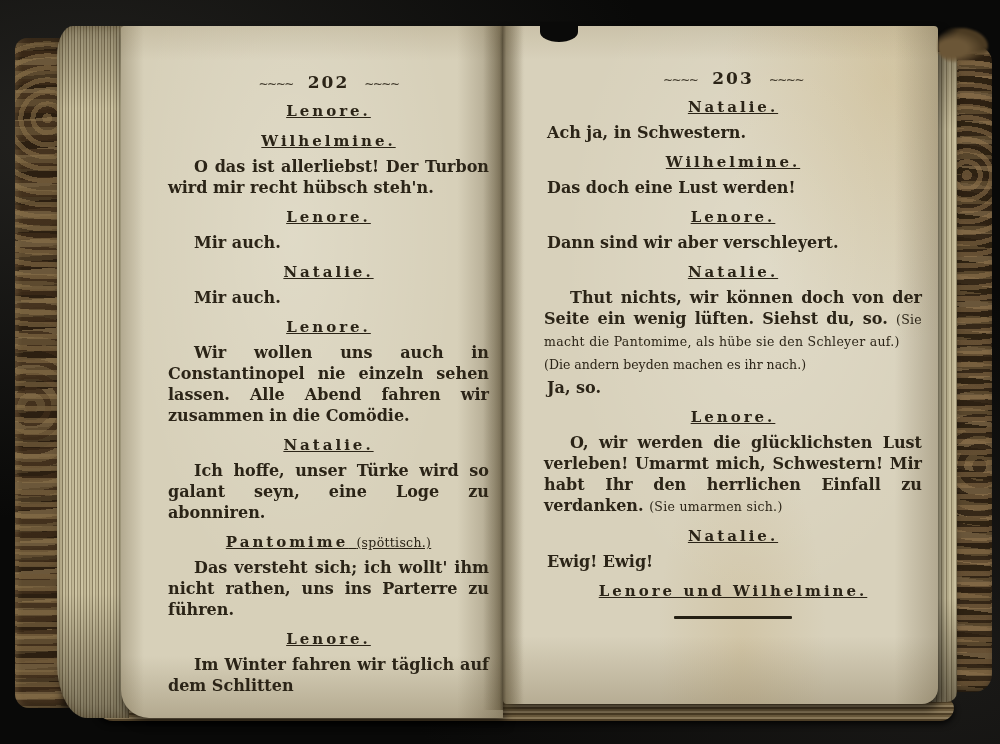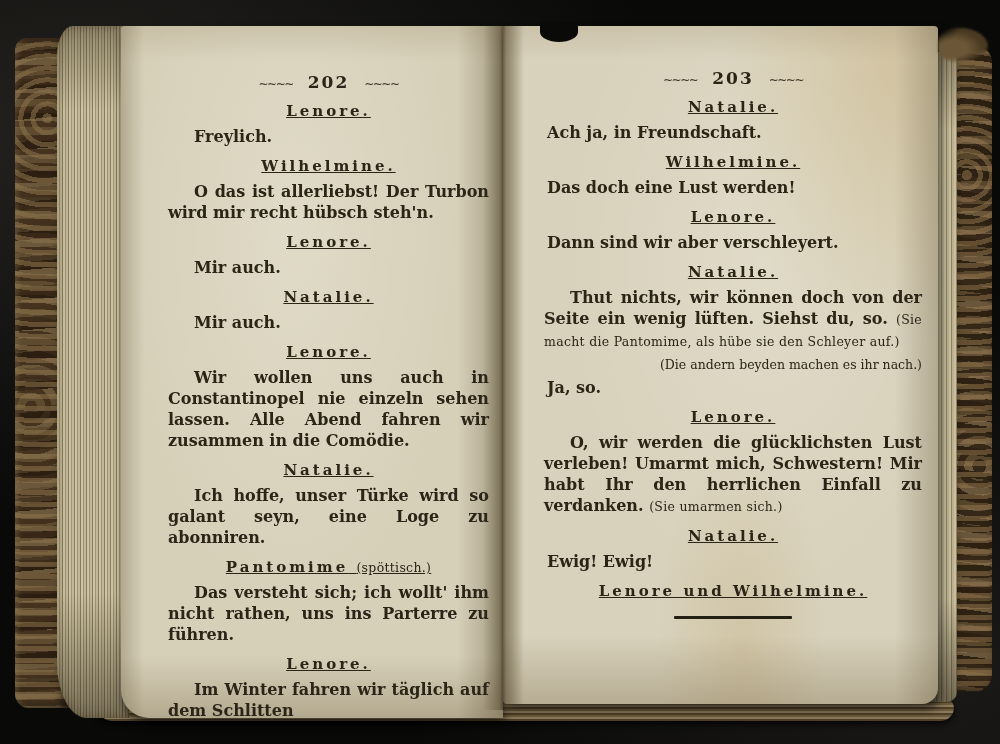--- a/index.html
+++ b/index.html
@@ -112,21 +112,21 @@
 
   .block{font-size:16px;line-height:21px;}
   .speaker{
     text-align:center;font-weight:bold;font-size:15px;letter-spacing:3px;
     margin-top:9px;margin-bottom:4px;text-decoration:underline;
   }
   .speaker .dir{letter-spacing:.3px;margin-top:42px;}
   .para{font-weight:bold;text-align:justify;text-indent:26px;}
   .line{font-weight:bold;text-indent:3px;}
   .dir{font-weight:normal;font-size:12.5px;letter-spacing:.3px;}
-  .direction-center{font-weight:normal;font-size:12.5px;text-align:right;margin:2px 0;}
+  .direction-center{font-weight:normal;font-size:12.5px;text-align:left;margin:2px 0;}
   .rule{margin:14px auto 0;width:118px;height:3px;background:#241f13;border-radius:1px;}
 </style>
 </head>
 <body>
 
 <div class="photo">
   <div class="book-bottom"></div>
   <div class="cover-left"></div>
   <div class="fore-edge-left"></div>
   <div class="cover-right"></div>
@@ -134,21 +134,20 @@
 
   <div class="page left">
     <div class="page-inner">
       <div class="page-header">
         <span class="orn">~~~~</span>
         <span>202</span>
         <span class="orn">~~~~</span>
       </div>
       <div class="page-body">
           <div class="block speaker"><span>Lenore.</span></div>
-          <div class="block para"><span>Freylich.</span></div>
           <div class="block speaker"><span>Wilhelmine.</span></div>
           <div class="block para"><span>O das ist allerliebst! Der Turbon wird mir recht hübsch steh'n.</span></div>
           <div class="block speaker"><span>Lenore.</span></div>
           <div class="block para"><span>Mir auch.</span></div>
           <div class="block speaker"><span>Natalie.</span></div>
           <div class="block para"><span>Mir auch.</span></div>
           <div class="block speaker"><span>Lenore.</span></div>
           <div class="block para"><span>Wir wollen uns auch in Constantinopel nie einzeln sehen lassen. Alle Abend fahren wir zusammen in die Comödie.</span></div>
           <div class="block speaker"><span>Natalie.</span></div>
           <div class="block para"><span>Ich hoffe, unser Türke wird so galant seyn, eine Loge zu abonniren.</span></div>
@@ -162,21 +161,21 @@
 
   <div class="page right">
     <div class="page-inner">
       <div class="page-header">
         <span class="orn">~~~~</span>
         <span>203</span>
         <span class="orn">~~~~</span>
       </div>
       <div class="page-body">
           <div class="block speaker"><span>Natalie.</span></div>
-          <div class="block line"><span>Ach ja, in Freundschaft.</span></div>
+          <div class="block line"><span>Ach ja, in Schwestern.</span></div>
           <div class="block speaker"><span>Wilhelmine.</span></div>
           <div class="block line"><span>Das doch eine Lust werden!</span></div>
           <div class="block speaker"><span>Lenore.</span></div>
           <div class="block line"><span>Dann sind wir aber verschleyert.</span></div>
           <div class="block speaker"><span>Natalie.</span></div>
           <div class="block para"><span>Thut nichts, wir können doch von der Seite ein wenig lüften. Siehst du, so.</span> <span class="dir">(Sie macht die Pantomime, als hübe sie den Schleyer auf.)</span></div>
           <div class="block direction-center"><span>(Die andern beyden machen es ihr nach.)</span></div>
           <div class="block line"><span>Ja, so.</span></div>
           <div class="block speaker"><span>Lenore.</span></div>
           <div class="block para"><span>O, wir werden die glücklichsten Lust verleben! Umarmt mich, Schwestern! Mir habt Ihr den herrlichen Einfall zu verdanken.</span> <span class="dir">(Sie umarmen sich.)</span></div>

